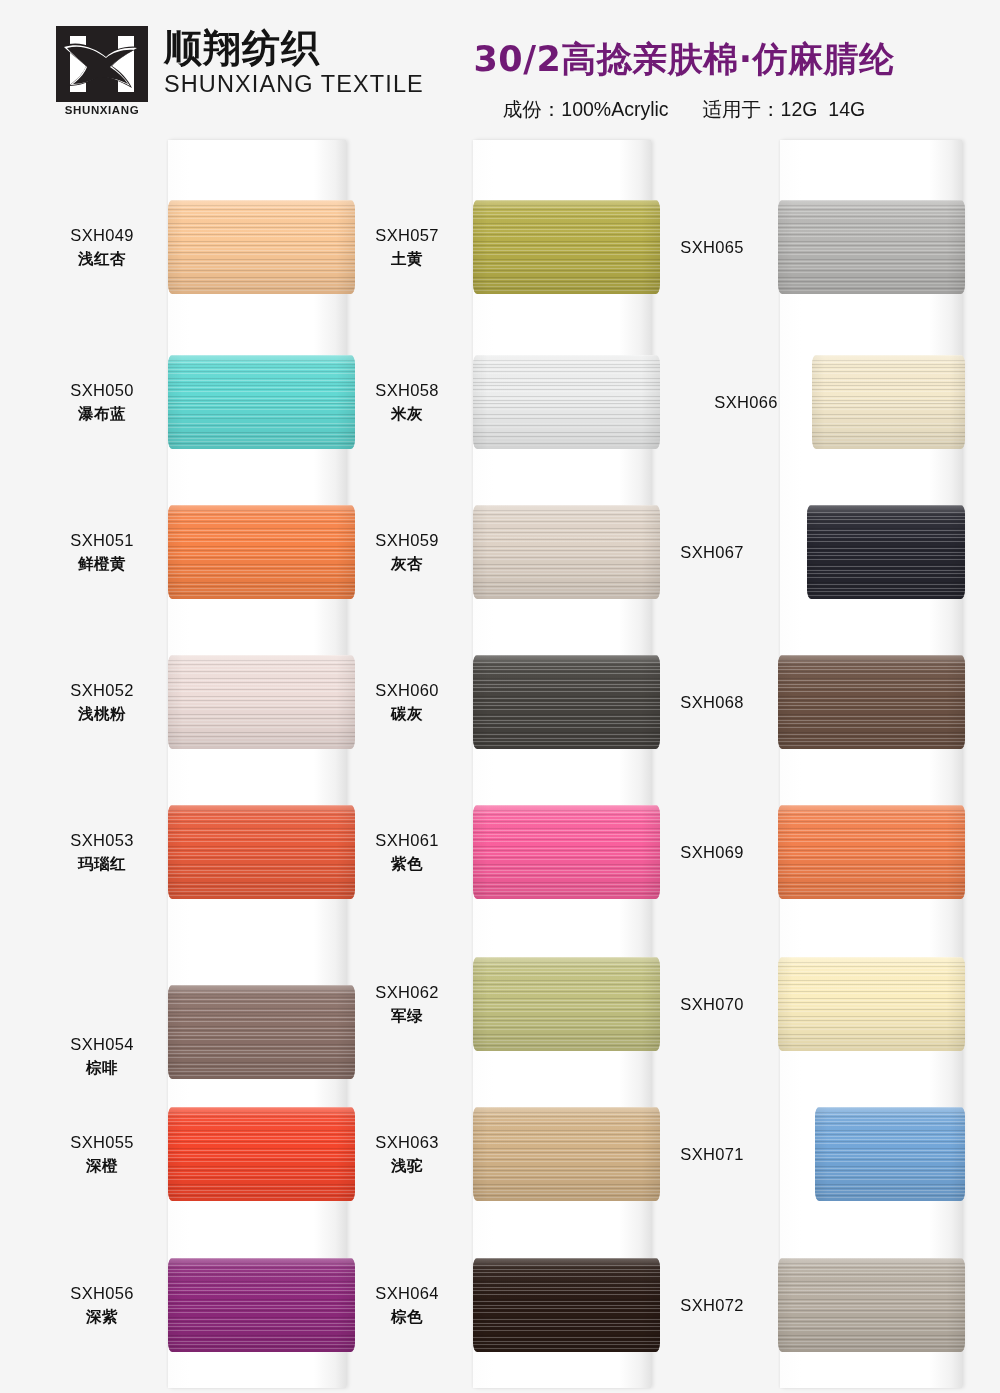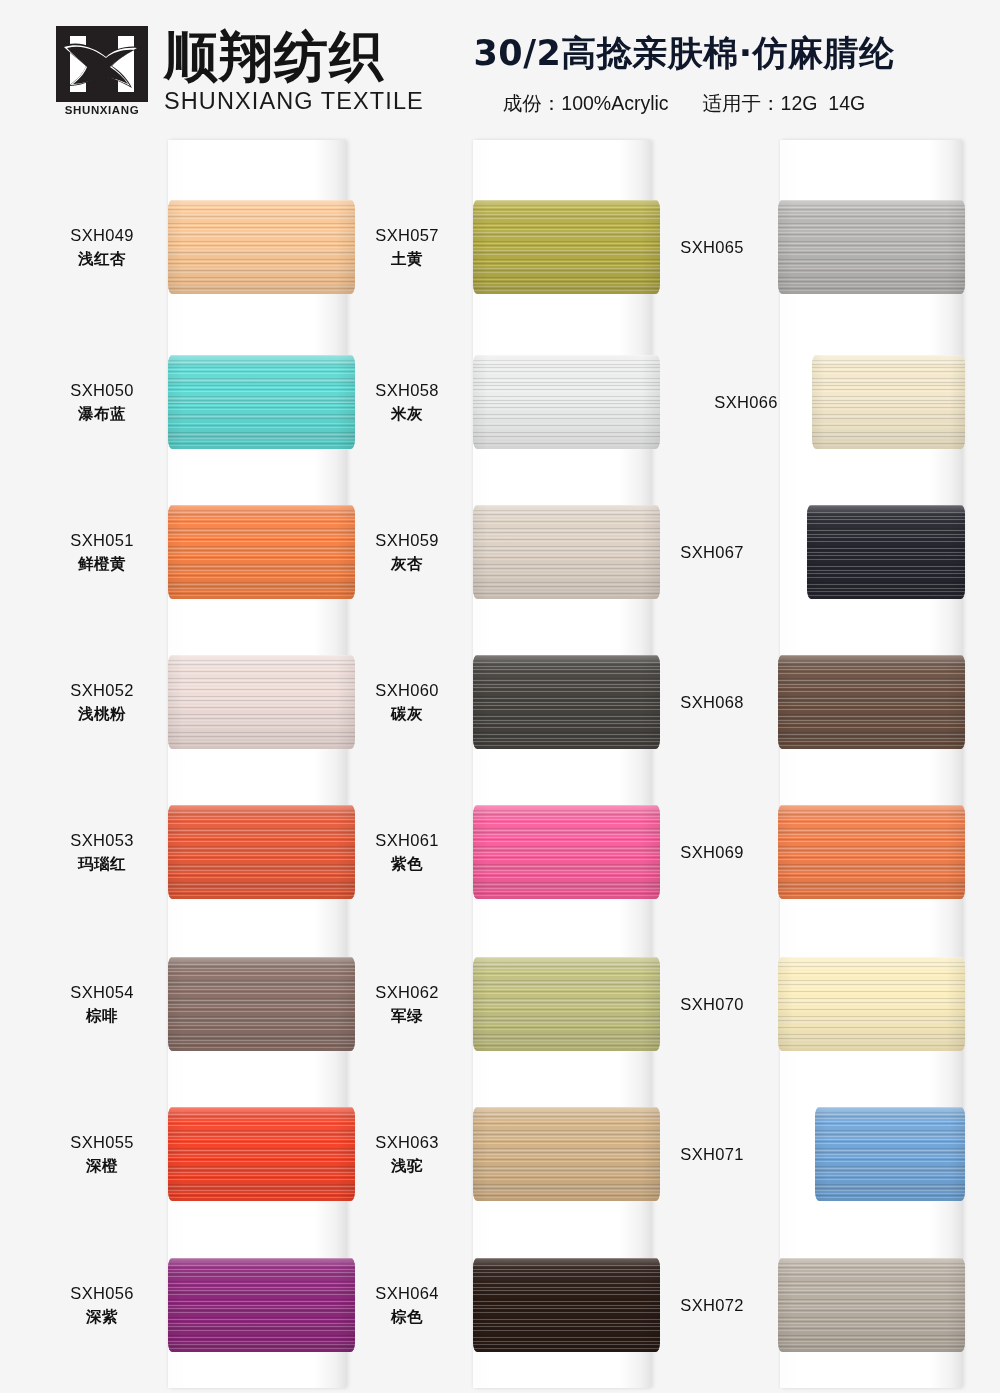--- a/index.html
+++ b/index.html
@@ -57,21 +57,21 @@
     letter-spacing: 0.6px;
     color: #1c1c1c;
   }
 
   .brand-text {
     margin-left: 16px;
     padding-top: 2px;
   }
   .brand-cn {
     font-family: "DejaVu Sans", "Liberation Sans", sans-serif;
-    font-size: 54px;
+    font-size: 38px;
     font-weight: 700;
     line-height: 1.08;
     letter-spacing: 1px;
     color: #141414;
   }
   .brand-en {
     font-size: 23.5px;
     font-weight: 400;
     letter-spacing: 1.1px;
     color: #1a1a1a;
@@ -83,22 +83,23 @@
     right: 56px;
     top: 30px;
     text-align: center;
     width: 520px;
   }
   .title-main {
     font-family: "DejaVu Sans", "Liberation Sans", sans-serif;
     font-size: 35px;
     font-weight: 700;
     letter-spacing: 0.5px;
-    color: #0f172a;
+    color: #701a75;
     white-space: nowrap;
+    margin-top: 6px;
   }
   .title-sub {
     margin-top: 13px;
     font-size: 19.5px;
     font-weight: 400;
     color: #161616;
     white-space: nowrap;
     display: flex;
     justify-content: center;
     gap: 34px;
@@ -304,21 +305,21 @@
           </div>
           <div class="row" style="top: 645px;">
             <div class="row-label">
               <div class="code">SXH053</div>
               <div class="cname">玛瑙红</div>
             </div>
             <div class="swatch">
               <div class="yarn" style="background: rgb(231, 92, 60);"></div>
             </div>
           </div>
-          <div class="row" style="top: 797px;">
+          <div class="row" style="top: 797px; align-items: flex-end;">
             <div class="row-label">
               <div class="code">SXH054</div>
               <div class="cname">棕啡</div>
             </div>
             <div class="swatch">
               <div class="yarn" style="background: rgb(139, 113, 105);"></div>
             </div>
           </div>
           <div class="row" style="top: 947px;">
             <div class="row-label">

